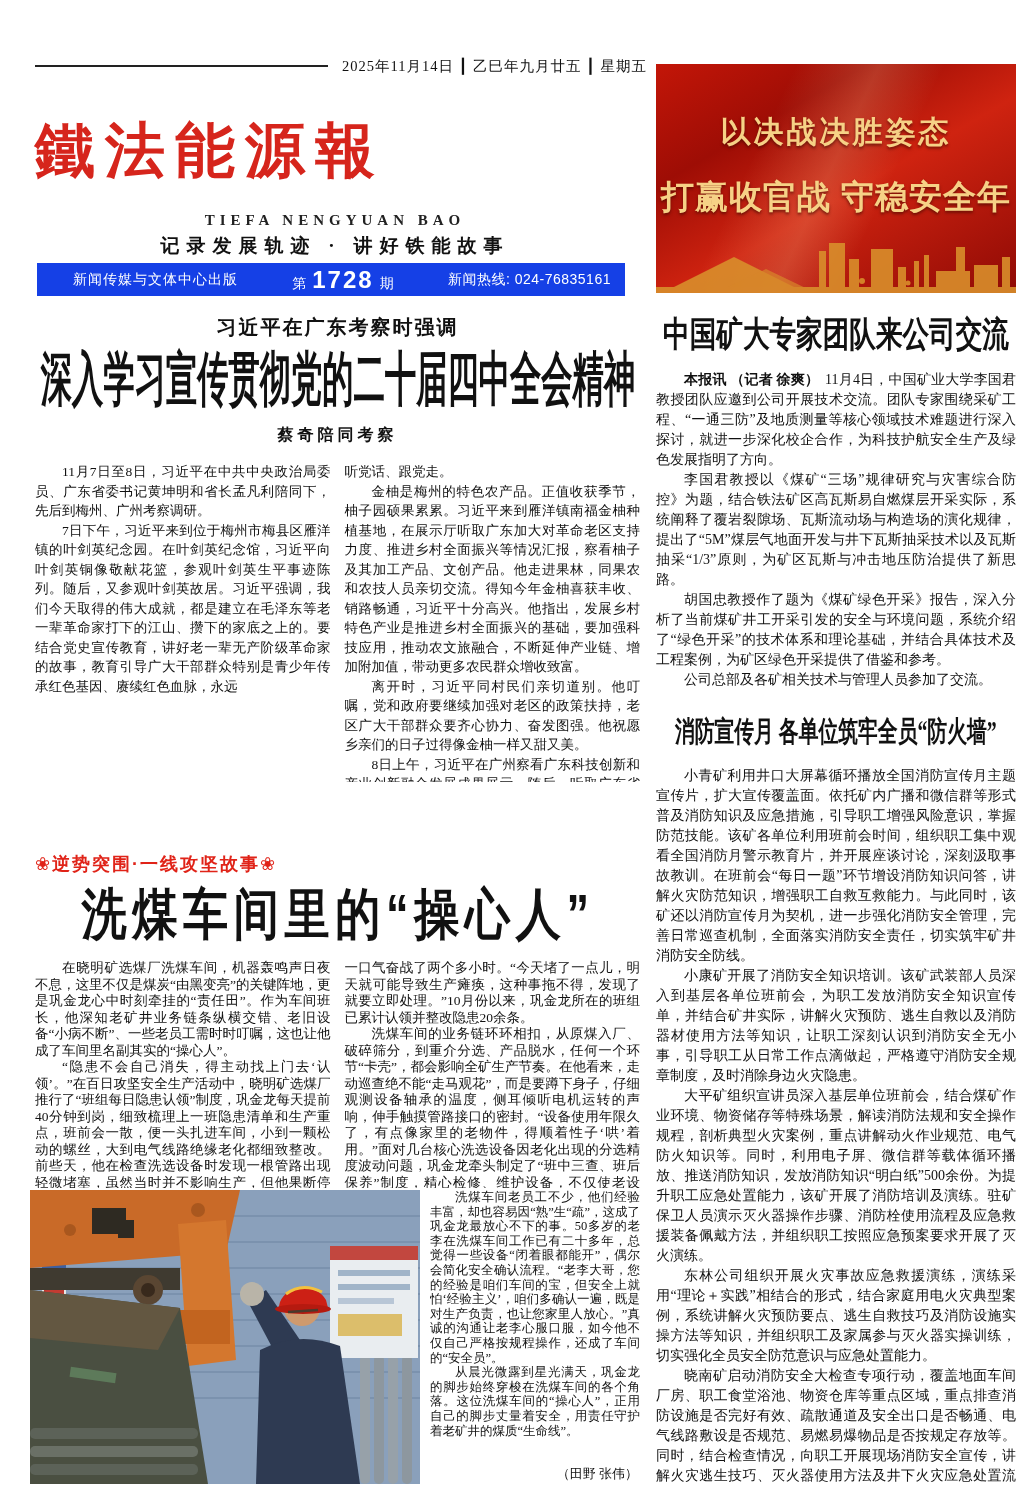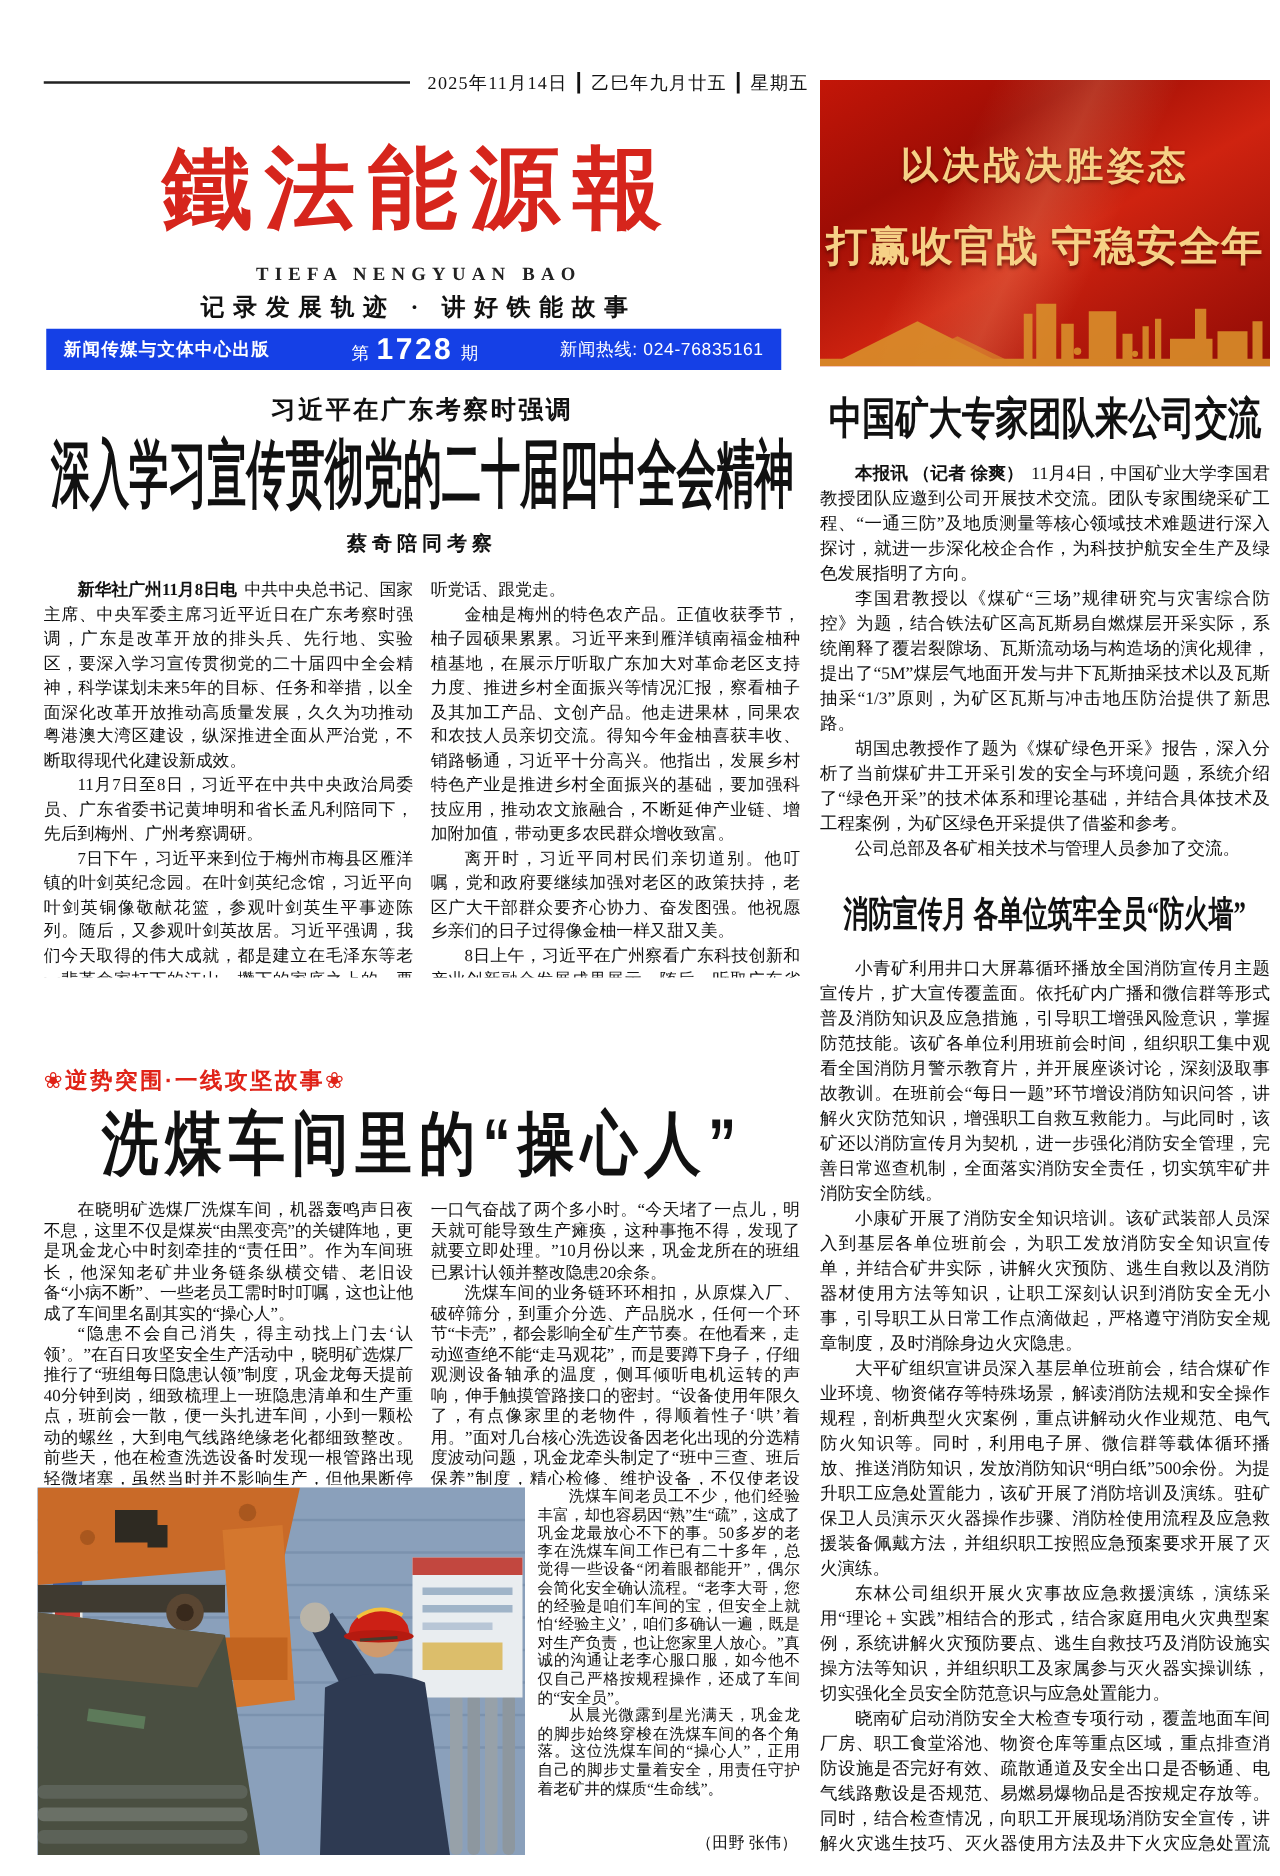--- a/index.html
+++ b/index.html
@@ -10,32 +10,32 @@
   }
   .abs{position:absolute;}
   .sans{font-family:"Liberation Sans","DejaVu Sans",sans-serif;}
 
   
   #dateline{left:35px;top:56px;width:612px;height:20px;display:flex;align-items:center;}
   #dateline .rule{flex:1;height:1.5px;background:#222;margin-right:14px;}
   #dateline .dtext{font-size:14.5px;letter-spacing:1px;color:#111;white-space:nowrap;}
 
   
-  #masthead-title{left:35px;top:94px;width:600px;text-align:center;
-    font-size:72px;line-height:112px;font-weight:900;color:#d6251c;
+  #masthead-title{left:35px;top:94px;width:600px;text-align:left;
+    font-size:60px;line-height:112px;font-weight:900;color:#d6251c;
     letter-spacing:10px;font-family:"DejaVu Serif","Liberation Serif",serif;}
   #masthead-pinyin{left:35px;top:212px;width:600px;text-align:center;
     font-size:15px;letter-spacing:5px;font-weight:600;color:#222;}
   #masthead-slogan{left:35px;top:233px;width:600px;text-align:center;
     font-size:19px;letter-spacing:7px;font-weight:700;color:#111;}
 
   
   #issue-bar{left:37px;top:263px;width:588px;height:33px;background:#1540e6;color:#fff;
     display:flex;align-items:center;justify-content:space-between;padding:0 14px;box-sizing:border-box;}
-  #issue-bar .pub{font-size:14px;font-weight:700;letter-spacing:1px;}
+  #issue-bar .pub{font-size:14px;font-weight:400;letter-spacing:1px;margin-left:22px;}
   #issue-bar .issue{display:flex;align-items:baseline;gap:6px;}
   #issue-bar .issue .small{font-size:14px;}
   #issue-bar .issue .num{font-size:24px;font-weight:700;letter-spacing:2px;}
   #issue-bar .hotline{font-size:14px;letter-spacing:.5px;}
 
   
   #banner{left:656px;top:64px;width:360px;height:229px;overflow:hidden;
     background:linear-gradient(150deg,#c31608 0%,#9e0d05 28%,#cf2310 55%,#8f0a05 100%);}
   #banner .streak{position:absolute;inset:0;
     background:linear-gradient(115deg,rgba(255,255,255,0) 30%,rgba(255,200,150,.22) 48%,rgba(255,255,255,0) 62%);}
@@ -135,21 +135,20 @@
 </div>
 
 <div class="abs" id="lead">
   <div class="kicker sans">习近平在广东考察时强调</div>
   <div class="bigline sans">
     <span>深入学习宣传贯彻党的二十届四中全会精神</span>
   </div>
   <div class="subhead">蔡奇陪同考察</div>
   <div class="body">
     <div class="col">
-      <p class="para"><b class="intro">新华社广州11月8日电</b><span>中共中央总书记、国家主席、中央军委主席习近平近日在广东考察时强调，广东是改革开放的排头兵、先行地、实验区，要深入学习宣传贯彻党的二十届四中全会精神，科学谋划未来5年的目标、任务和举措，以全面深化改革开放推动高质量发展，久久为功推动粤港澳大湾区建设，纵深推进全面从严治党，不断取得现代化建设新成效。</span></p>
       <p class="para">11月7日至8日，习近平在中共中央政治局委员、广东省委书记黄坤明和省长孟凡利陪同下，先后到梅州、广州考察调研。</p>
       <p class="para">7日下午，习近平来到位于梅州市梅县区雁洋镇的叶剑英纪念园。在叶剑英纪念馆，习近平向叶剑英铜像敬献花篮，参观叶剑英生平事迹陈列。随后，又参观叶剑英故居。习近平强调，我们今天取得的伟大成就，都是建立在毛泽东等老一辈革命家打下的江山、攒下的家底之上的。要结合党史宣传教育，讲好老一辈无产阶级革命家的故事，教育引导广大干部群众特别是青少年传承红色基因、赓续红色血脉，永远</p>
     </div>
     <div class="col">
       <p class="para noind">听党话、跟党走。</p>
       <p class="para">金柚是梅州的特色农产品。正值收获季节，柚子园硕果累累。习近平来到雁洋镇南福金柚种植基地，在展示厅听取广东加大对革命老区支持力度、推进乡村全面振兴等情况汇报，察看柚子及其加工产品、文创产品。他走进果林，同果农和农技人员亲切交流。得知今年金柚喜获丰收、销路畅通，习近平十分高兴。他指出，发展乡村特色产业是推进乡村全面振兴的基础，要加强科技应用，推动农文旅融合，不断延伸产业链、增加附加值，带动更多农民群众增收致富。</p>
       <p class="para">离开时，习近平同村民们亲切道别。他叮嘱，党和政府要继续加强对老区的政策扶持，老区广大干部群众要齐心协力、奋发图强。他祝愿乡亲们的日子过得像金柚一样又甜又美。</p>
       <p class="para"><span>8日上午，习近平在广州察看广东科技创新和产业创新融合发展成果展示。随后，听取广东省委和省政府工作汇报。他对广东各方面取得的成绩给予肯定，对下一步工作提出要求。</span></p>
     </div>
   </div>

